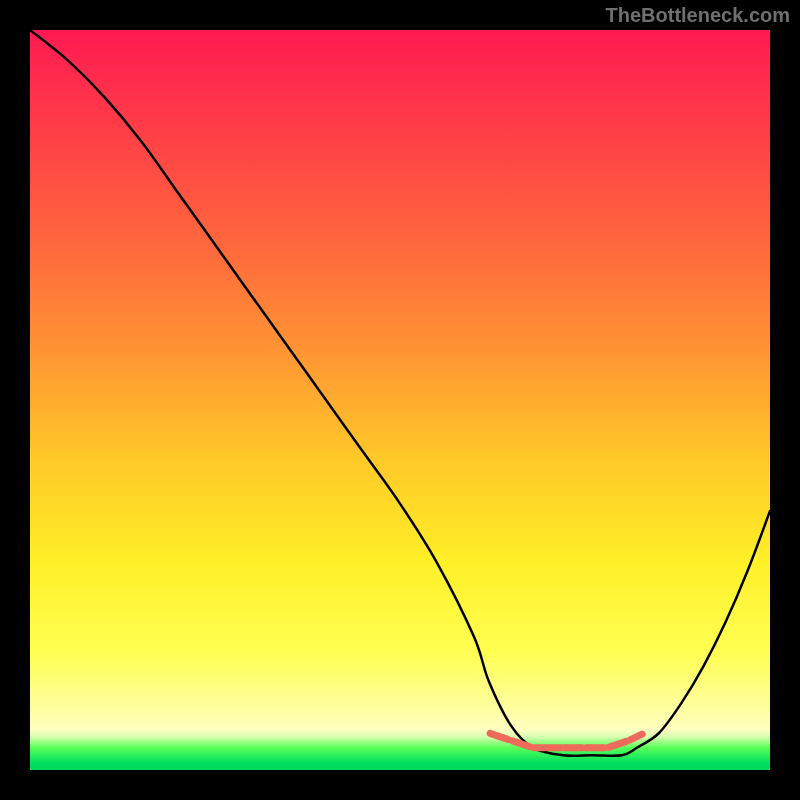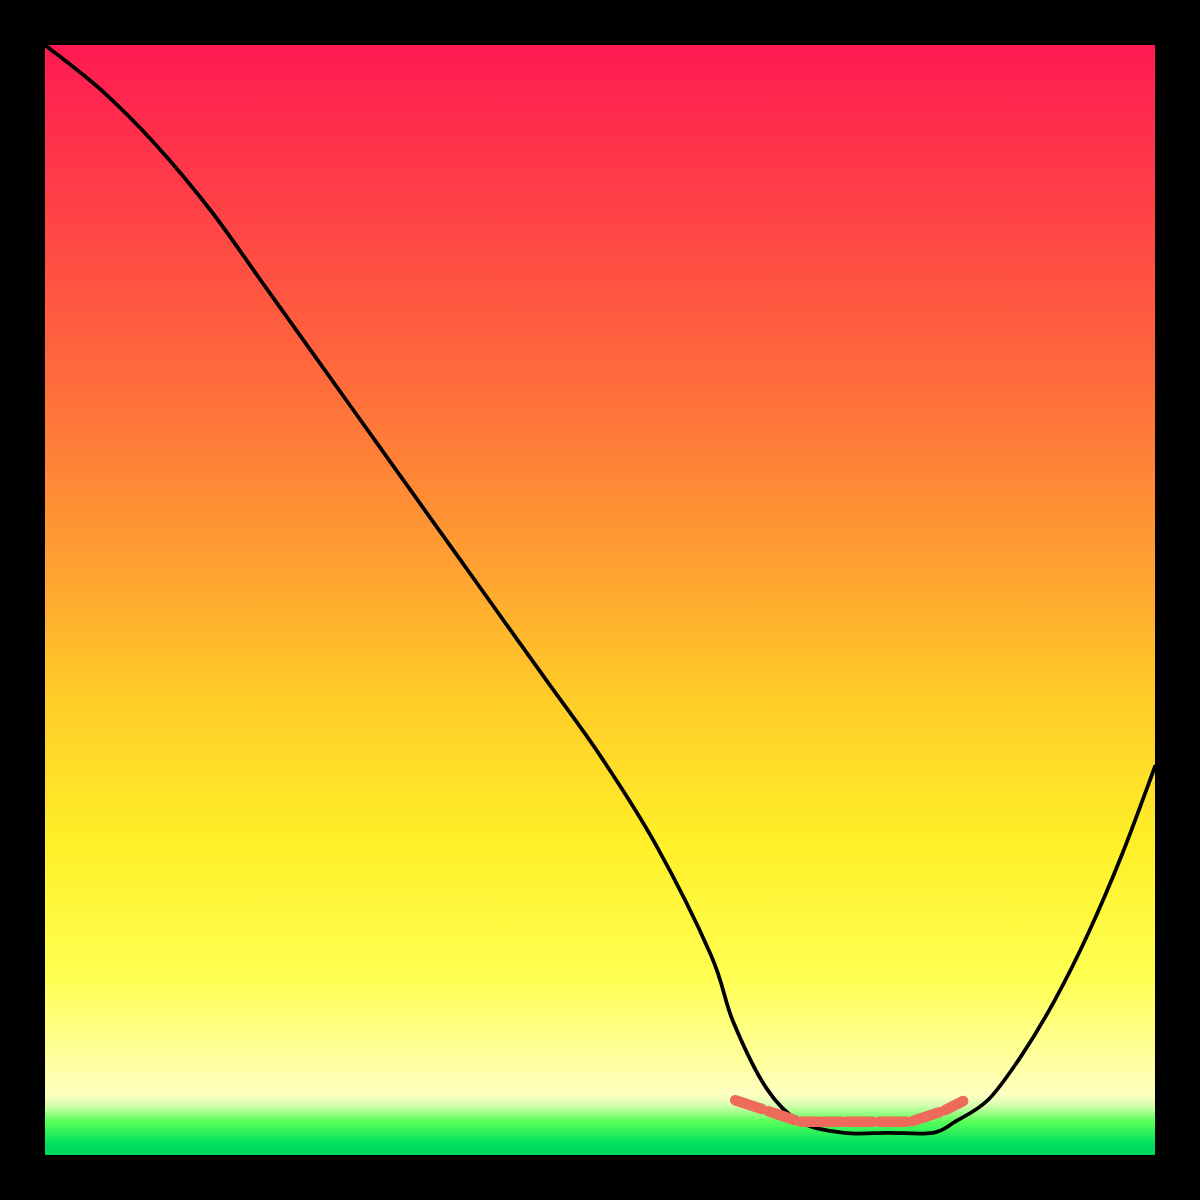--- a/index.html
+++ b/index.html
@@ -63,20 +63,21 @@
     top: 0;
     width: 100%;
     height: 100%;
   }
 </style>
 </head>
 <body>
 
 <div class="container">
 
+  <div class="watermark">TheBottleneck.com</div>
 
   <div class="plot-area">
     <div class="gradient-bg"></div>
 
     <svg class="curve" viewBox="0 0 740 740" preserveAspectRatio="none">
 
     <path d="M 0 0 C 6.166666666666667 4.933333333333337, 24.666666666666664 18.50000000000002, 37 29.600000000000023 C 49.333333333333336 40.700000000000024, 61.666666666666664 53.03333333333336, 74 66.60000000000002 C 86.33333333333333 80.16666666666669, 98.66666666666667 94.96666666666668, 111 111 C 123.33333333333333 127.03333333333332, 135.66666666666666 145.53333333333327, 148 162.79999999999995 C 160.33333333333334 180.06666666666663, 172.66666666666666 197.33333333333334, 185 214.60000000000002 C 197.33333333333334 231.8666666666667, 209.66666666666666 249.1333333333333, 222 266.4 C 234.33333333333334 283.66666666666663, 246.66666666666666 300.9333333333334, 259 318.20000000000005 C 271.3333333333333 335.4666666666667, 283.6666666666667 352.73333333333335, 296 370 C 308.3333333333333 387.26666666666665, 320.6666666666667 404.53333333333336, 333 421.8 C 345.3333333333333 439.06666666666666, 357.66666666666663 455.1, 370 473.6 C 382.33333333333337 492.1, 394.66666666666674 510.59999999999997, 407.00000000000006 532.8 C 419.33333333333337 555, 435.3666666666667 587.0666666666666, 444 606.8 C 452.6333333333333 626.5333333333333, 452.6333333333333 636.4000000000001, 458.8 651.2 C 464.9666666666667 666, 473.6 684.5, 481 695.6 C 488.4 706.7, 494.5666666666667 712.8666666666666, 503.20000000000005 717.8 C 511.83333333333337 722.7333333333333, 522.9333333333333 723.9666666666667, 532.8 725.2 C 542.6666666666666 726.4333333333334, 552.5333333333333 725.2, 562.4 725.2 C 572.2666666666667 725.2, 584.6 726.4333333333334, 592 725.2 C 599.4 723.9666666666667, 600.6333333333333 721.5, 606.8 717.8 C 612.9666666666666 714.0999999999999, 621.6 710.4, 629 703 C 636.4 695.6, 643.8000000000001 684.5, 651.2 673.4 C 658.6 662.3, 666 649.9666666666667, 673.4 636.4 C 680.8 622.8333333333333, 688.1999999999999 608.0333333333333, 695.5999999999999 592 C 702.9999999999999 575.9666666666667, 710.4 558.7, 717.8 540.2 C 725.1999999999999 521.7, 736.3 490.8666666666667, 740 481" fill="none" stroke="#000000" stroke-width="2.5" stroke-linecap="round"></path>
         <line x1="460.132" y1="703.444" x2="477.892" y2="709.364" stroke="#ee6a5a" stroke-width="7" stroke-linecap="round"></line>
         <line x1="482.332" y1="710.8439999999999" x2="500.09200000000004" y2="716.764" stroke="#ee6a5a" stroke-width="7" stroke-linecap="round"></line>
         <line x1="504.088" y1="717.8" x2="515.928" y2="717.8" stroke="#ee6a5a" stroke-width="7" stroke-linecap="round"></line>

